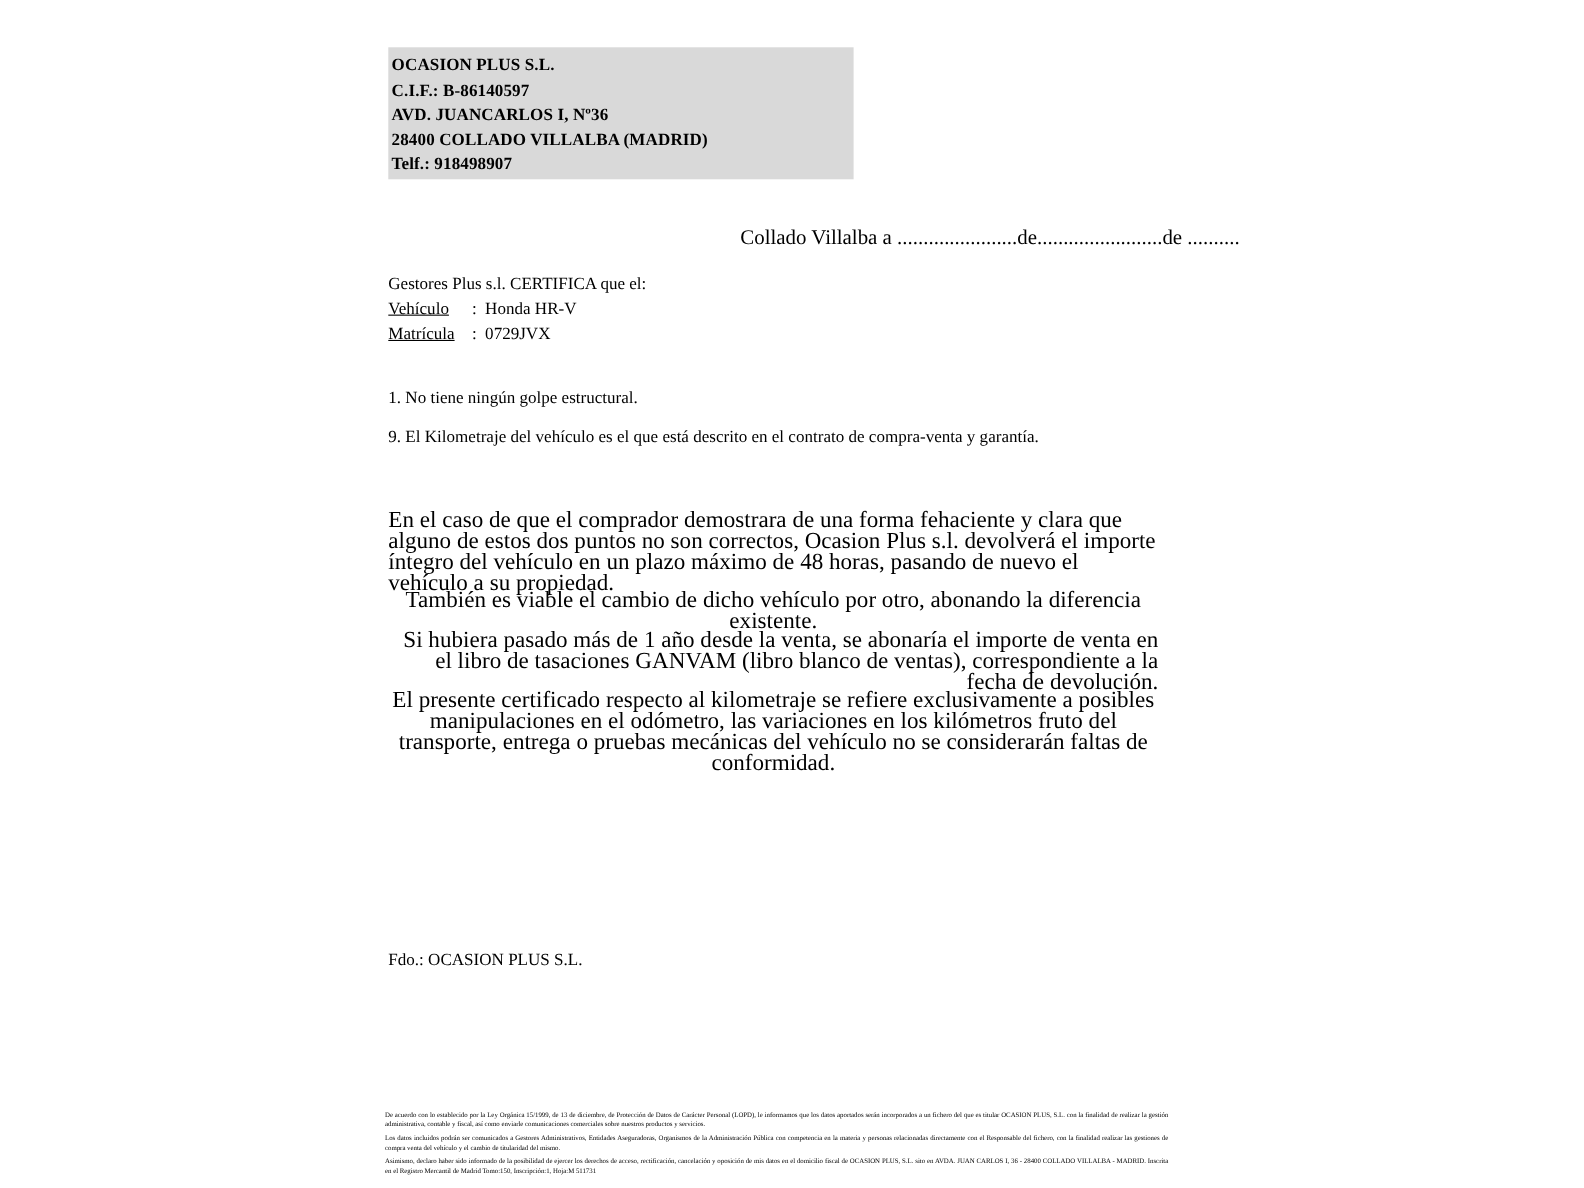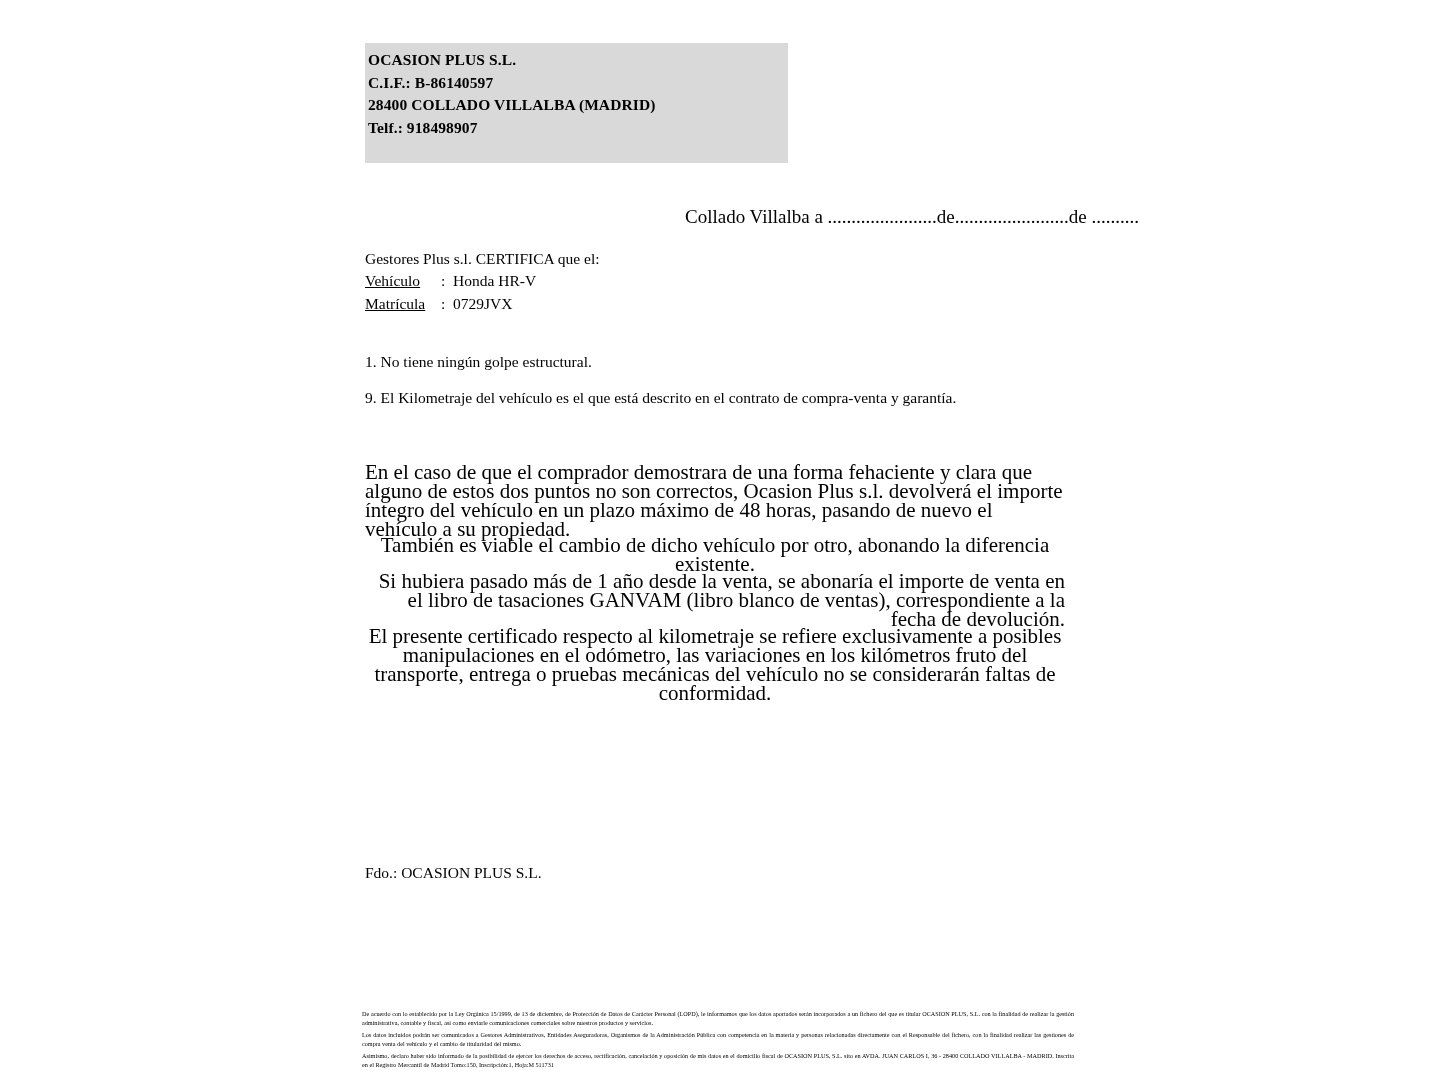--- a/index.html
+++ b/index.html
@@ -18,21 +18,21 @@
   .page {
     position: absolute;
     left: 0;
     top: 0;
     width: 1440px;
     height: 1080px;
     background: #ffffff;
   }
   .doc {
     position: absolute;
-    left: 365px;
+    left: 353px;
     top: 0;
     width: 706px;
     height: 860px;
     text-decoration: underline;
   }
 
   
   .company-box {
     position: absolute;
     left: 0;
@@ -137,20 +137,21 @@
 </style>
 </head>
 <body>
 
 <div class="page">
   <div class="doc">
 
     <div class="company-box">
       <div class="line">OCASION PLUS S.L.</div>
       <div class="line">C.I.F.: B-86140597</div>
+      <div class="line">AVD. JUANCARLOS I, Nº36</div>
       <div class="line">28400 COLLADO VILLALBA (MADRID)</div>
       <div class="line">Telf.: 918498907</div>
     </div>
 
     <div class="date-line">Collado Villalba a .......................de........................de ..........</div>
 
     <div class="certifica">Gestores Plus s.l. CERTIFICA que el:</div>
 
     <div class="field-row r1">
       <span class="field-label">Vehículo</span><span class="field-sep">:</span><span>Honda HR-V</span>

